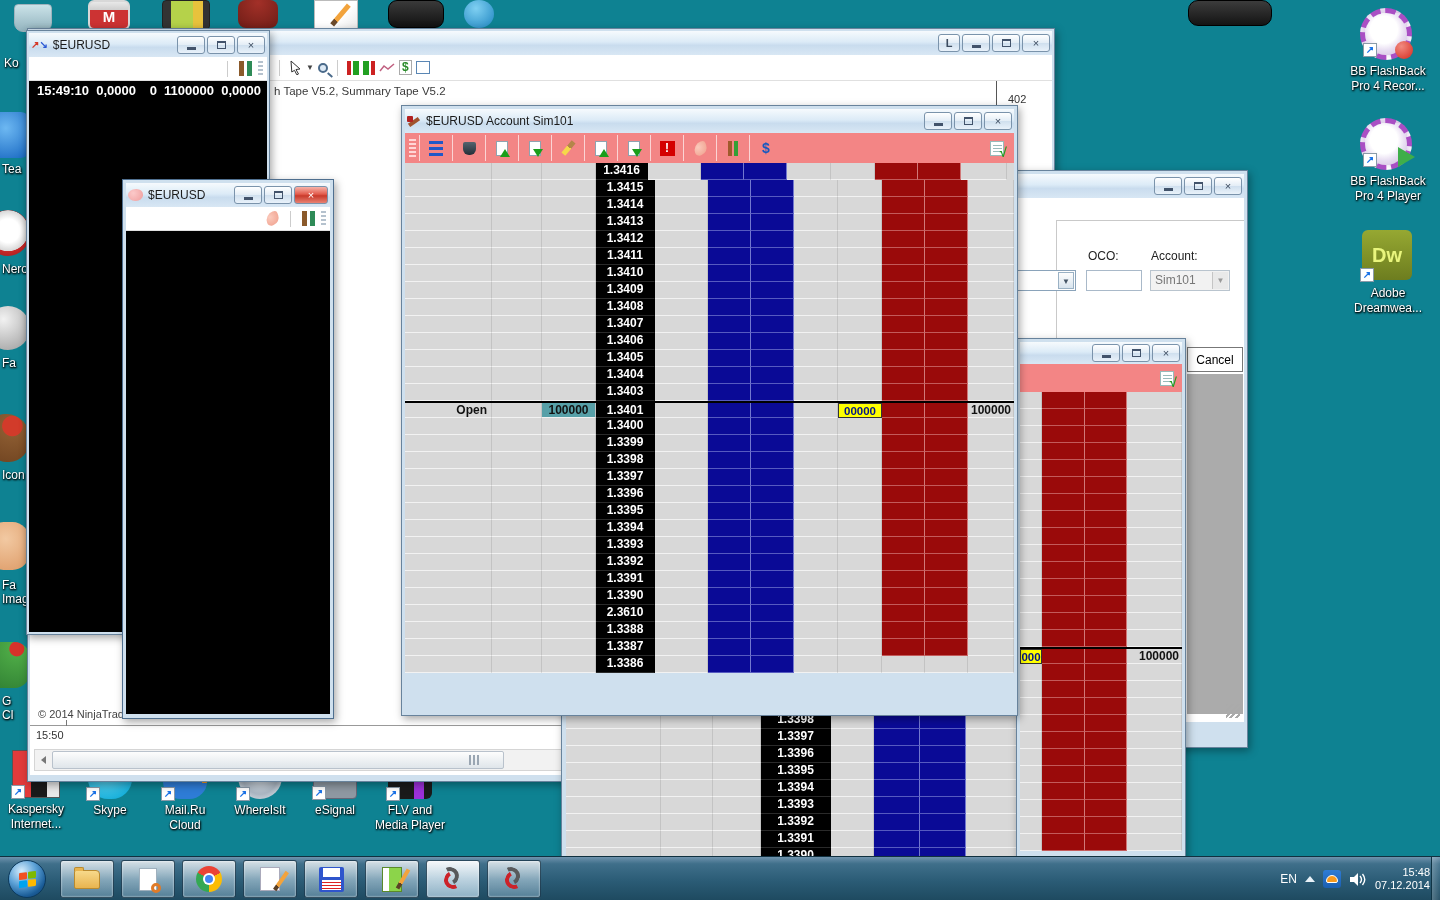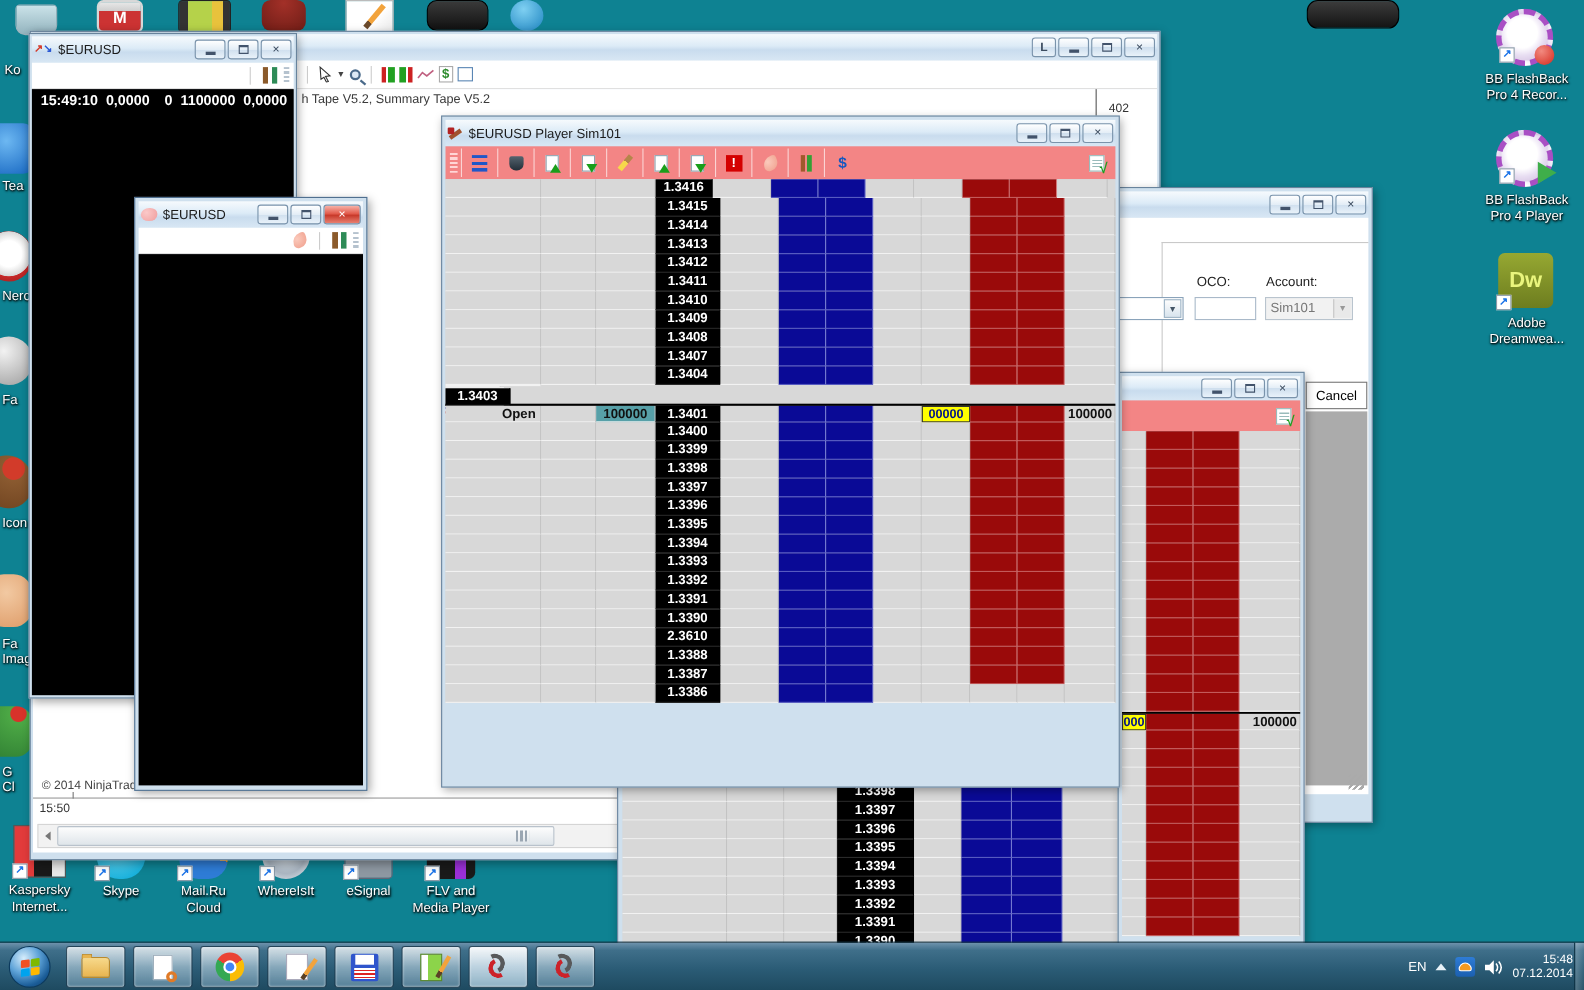--- a/index.html
+++ b/index.html
@@ -565,21 +565,21 @@
         <div class="lcell c-ask" style="width: 43px;"></div>
         <div class="lcell c-ask" style="width: 42px;"></div>
         <div class="lcell" style="width: 55px;"></div>
       </div>
     </div>
 </div>
 
 <div class="win" style="left:401px;top:105px;width:617px;height:611px;z-index:40;padding:3px">
   <div class="tbar">
     <span class="ic gavel"></span>
-    <span class="ttl">$EURUSD  Player Sim101</span>
+    <span class="ttl">$EURUSD  Account Sim101</span>
     <div class="caps">
       <span class="cap">
           <i class="g-min"></i>
         </span>
       <span class="cap">
           <i class="g-max"></i>
         </span>
       <span class="cap">×</span>
     </div>
   </div>
@@ -766,31 +766,59 @@
         <div class="lcell" style="width: 44px;"></div>
         <div class="lcell" style="width: 44px;"></div>
         <div class="lcell c-ask" style="width: 43px;"></div>
         <div class="lcell c-ask" style="width: 43px;"></div>
         <div class="lcell" style="width: 46px;"></div>
       </div>
       <div class="lrow" style="height: 17px;">
         <div class="lcell" style="width: 87px;"></div>
         <div class="lcell" style="width: 50px;"></div>
         <div class="lcell" style="width: 54px;"></div>
+        <div class="lcell c-price" style="width: 59px;">1.3406</div>
+        <div class="lcell" style="width: 53px;"></div>
+        <div class="lcell c-bid" style="width: 43px;"></div>
+        <div class="lcell c-bid" style="width: 43px;"></div>
+        <div class="lcell" style="width: 44px;"></div>
+        <div class="lcell" style="width: 44px;"></div>
+        <div class="lcell c-ask" style="width: 43px;"></div>
+        <div class="lcell c-ask" style="width: 43px;"></div>
+        <div class="lcell" style="width: 46px;"></div>
+      </div>
+      <div class="lrow" style="height: 17px;">
+        <div class="lcell" style="width: 87px;"></div>
+        <div class="lcell" style="width: 50px;"></div>
+        <div class="lcell" style="width: 54px;"></div>
+        <div class="lcell c-price" style="width: 59px;">1.3405</div>
+        <div class="lcell" style="width: 53px;"></div>
+        <div class="lcell c-bid" style="width: 43px;"></div>
+        <div class="lcell c-bid" style="width: 43px;"></div>
+        <div class="lcell" style="width: 44px;"></div>
+        <div class="lcell" style="width: 44px;"></div>
+        <div class="lcell c-ask" style="width: 43px;"></div>
+        <div class="lcell c-ask" style="width: 43px;"></div>
+        <div class="lcell" style="width: 46px;"></div>
+      </div>
+      <div class="lrow" style="height: 17px;">
+        <div class="lcell" style="width: 87px;"></div>
+        <div class="lcell" style="width: 50px;"></div>
+        <div class="lcell" style="width: 54px;"></div>
         <div class="lcell c-price" style="width: 59px;">1.3404</div>
         <div class="lcell" style="width: 53px;"></div>
         <div class="lcell c-bid" style="width: 43px;"></div>
         <div class="lcell c-bid" style="width: 43px;"></div>
         <div class="lcell" style="width: 44px;"></div>
         <div class="lcell" style="width: 44px;"></div>
         <div class="lcell c-ask" style="width: 43px;"></div>
         <div class="lcell c-ask" style="width: 43px;"></div>
         <div class="lcell" style="width: 46px;"></div>
       </div>
-      <div class="lrow" style="height: 17px; flex-direction: column;">
+      <div class="lrow" style="height: 17px;">
         <div class="lcell" style="width: 87px;"></div>
         <div class="lcell" style="width: 50px;"></div>
         <div class="lcell" style="width: 54px;"></div>
         <div class="lcell c-price" style="width: 59px;">1.3403</div>
         <div class="lcell" style="width: 53px;"></div>
         <div class="lcell c-bid" style="width: 43px;"></div>
         <div class="lcell c-bid" style="width: 43px;"></div>
         <div class="lcell" style="width: 44px;"></div>
         <div class="lcell" style="width: 44px;"></div>
         <div class="lcell c-ask" style="width: 43px;"></div>

